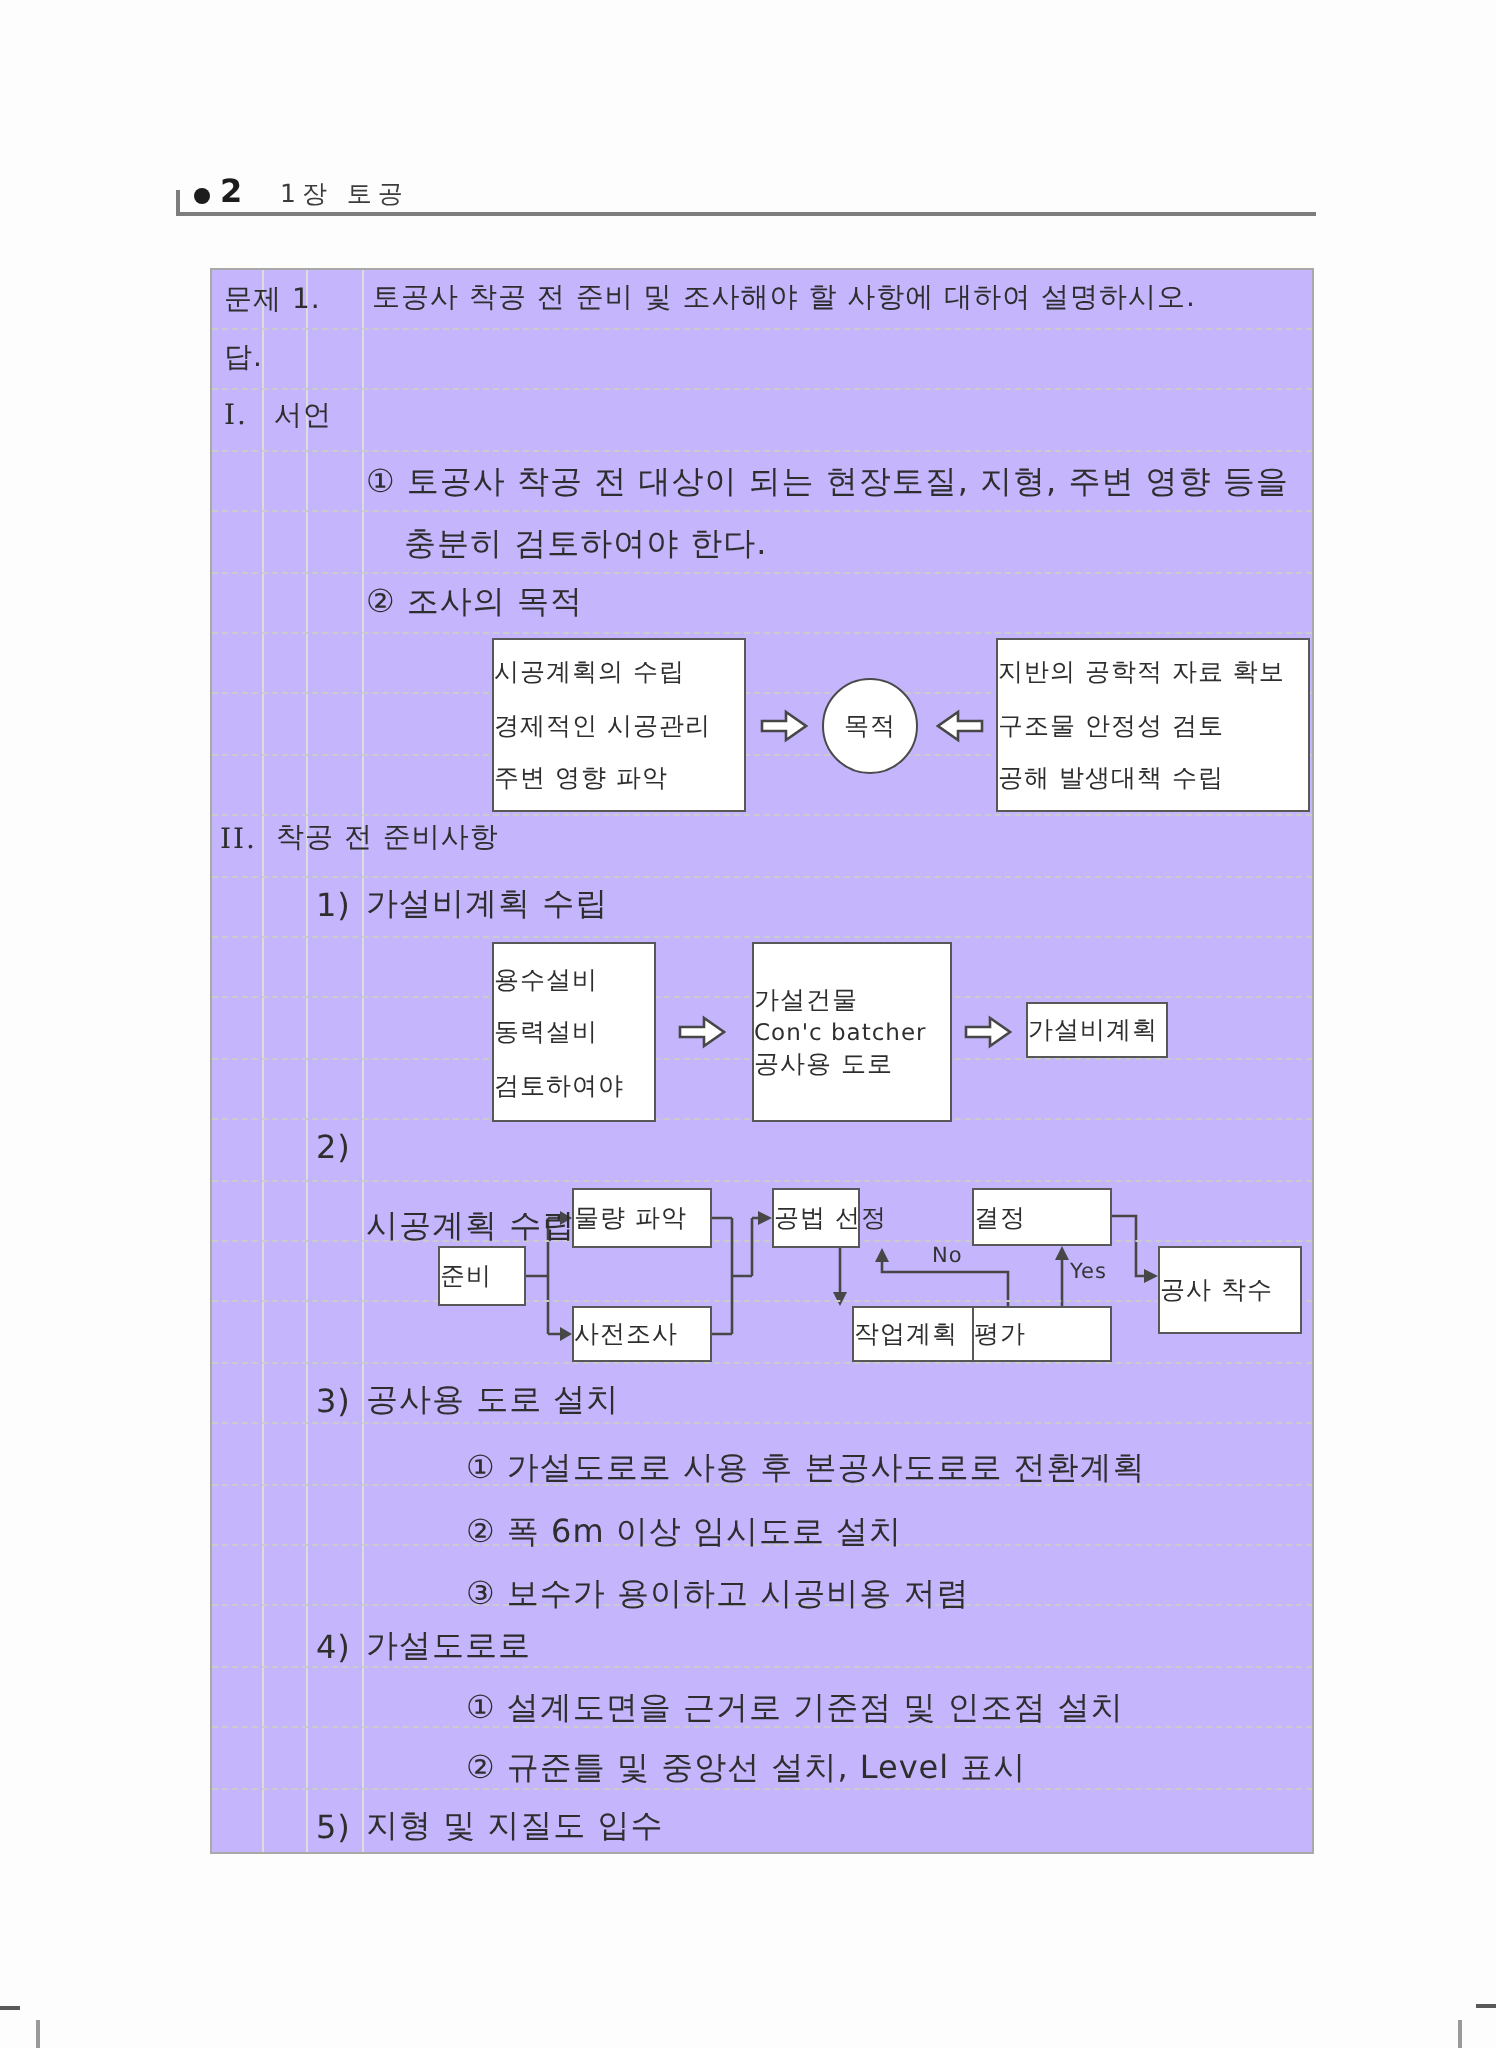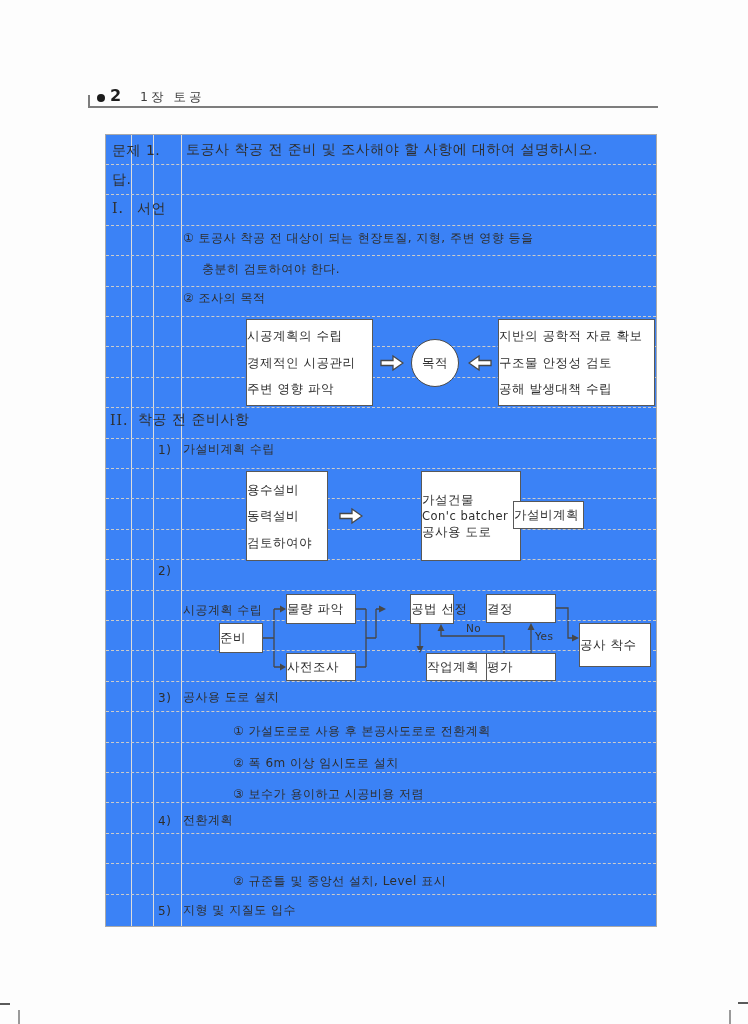--- a/index.html
+++ b/index.html
@@ -6,35 +6,35 @@
   body{
     width:748px;height:1024px;position:relative;overflow:hidden;
     background:#fdfdfd;
     font-family:"DejaVu Sans","Liberation Sans",sans-serif;
     color:#2e2e2e;
   }
   .abs{position:absolute;}
   .hw{font-family:"DejaVu Sans","Liberation Sans",sans-serif;color:#2e2e2e;
       letter-spacing:0.5px;white-space:nowrap;line-height:1.25;}
   .t14{font-size:14px;}
-  .t13{font-size:12px;}
+  .t13{font-size:16px;}
   .t12{font-size:12.5px;}
   .serif{font-family:"DejaVu Serif","Liberation Serif",serif;letter-spacing:1px;}
 
   
   .header-rule{height:0;border-top:2px solid #7d7d7d;}
   .corner-tick-v{width:0;border-left:2px solid #7d7d7d;}
   .bullet-dot{width:8px;height:8px;border-radius:50%;background:#1c1c1c;}
   .page-num{font-size:16px;font-weight:bold;color:#1c1c1c;}
   .chapter{font-size:12.5px;color:#3c3c3c;letter-spacing:3px;}
 
   
   .sheet{
     left:105px;top:134px;width:552px;height:793px;
-    border:1.5px solid #a9a9a9;background:#3b82f6;box-sizing:border-box;
+    border:1.5px solid #a9a9a9;background:#c4b5fd;box-sizing:border-box;
   }
   .hline{position:absolute;left:0;width:100%;height:0;
          border-top:1px dashed #cbcbcb;z-index:0;}
   .vline{position:absolute;top:0;height:100%;width:0;
          border-left:1px solid #dcdcdc;z-index:0;}
   .sheet .hw{z-index:2;}
 
   
   .dbox{
     border:1.5px solid #585858;background:#fff;box-sizing:border-box;
@@ -109,21 +109,21 @@
 
   <div class="abs" style="left:135px;top:334px;width:372px;height:95px;">
     <div class="abs dbox" style="left:5px;top:2px;width:82px;height:90px;padding:4px 0;">
       <span class="hw t12">용수설비</span>
       <span class="hw t12">동력설비</span>
       <span class="hw t12">검토하여야</span>
     </div>
     <svg class="abs" style="left:98px;top:38px;" width="24" height="18" viewBox="0 0 24 18">
       <polygon points="1,6.5 13,6.5 13,2 23,9 13,16 13,11.5 1,11.5" fill="#ffffff" stroke="#474747" stroke-width="1.3"></polygon>
     </svg>
-    <div class="abs dbox" style="left:135px;top:2px;width:100px;height:90px;padding:20px 0;margin-left:45px;">
+    <div class="abs dbox" style="left:135px;top:2px;width:100px;height:90px;padding:20px 0;">
       <span class="hw t12">가설건물</span>
       <span class="hw" style="font-size:11.5px;">Con'c batcher</span>
       <span class="hw t12">공사용 도로</span>
     </div>
     <svg class="abs" style="left:241px;top:38px;" width="24" height="18" viewBox="0 0 24 18">
       <polygon points="1,6.5 13,6.5 13,2 23,9 13,16 13,11.5 1,11.5" fill="#ffffff" stroke="#474747" stroke-width="1.3"></polygon>
     </svg>
     <div class="abs dbox" style="left:272px;top:32px;width:71px;height:28px;">
       <span class="hw t12">가설비계획</span>
     </div>
@@ -156,21 +156,21 @@
     </svg>
     <div class="abs dbox" style="left:3px;top:33px;width:44px;height:30px;">
       <span class="hw t12">준비</span>
     </div>
     <div class="abs dbox" style="left:70px;top:4px;width:70px;height:30px;">
       <span class="hw t12">물량 파악</span>
     </div>
     <div class="abs dbox" style="left:70px;top:63px;width:70px;height:28px;">
       <span class="hw t12">사전조사</span>
     </div>
-    <div class="abs dbox" style="left:170px;top:4px;width:44px;height:30px;margin-left:24px;">
+    <div class="abs dbox" style="left:170px;top:4px;width:44px;height:30px;">
       <span class="hw t12">공법 선정</span>
     </div>
     <div class="abs dbox" style="left:170px;top:63px;width:68px;height:28px;margin-left:40px;">
       <span class="hw t12">작업계획</span>
     </div>
     <div class="abs dbox" style="left:270px;top:4px;width:70px;height:29px;">
       <span class="hw t12">결정</span>
     </div>
     <div class="abs dbox" style="left:270px;top:63px;width:70px;height:28px;">
       <span class="hw t12">평가</span>
@@ -182,21 +182,22 @@
     <span class="abs flow-label" style="left:319px;top:40px;">Yes</span>
   </div>
 
   <span class="abs hw t13" style="left:52px;top:556px;">3)</span>
   <span class="abs hw t13" style="left:77px;top:555px;">공사용 도로 설치</span>
   <span class="abs hw t13" style="left:127px;top:589px;">① 가설도로로 사용 후 본공사도로로 전환계획</span>
   <span class="abs hw t13" style="left:127px;top:621px;">② 폭 6m 이상 임시도로 설치</span>
   <span class="abs hw t13" style="left:127px;top:652px;">③ 보수가 용이하고 시공비용 저렴</span>
 
   <span class="abs hw t13" style="left:52px;top:679px;">4)</span>
-  <span class="abs hw t13" style="left:77px;top:678px;">전환계획</span>
+  <span class="abs hw t13" style="left:77px;top:678px;">가설도로로</span>
+  <span class="abs hw t13" style="left:127px;top:709px;">① 설계도면을 근거로 기준점 및 인조점 설치</span>
   <span class="abs hw t13" style="left:127px;top:739px;">② 규준틀 및 중앙선 설치, Level 표시</span>
 
   <span class="abs hw t13" style="left:52px;top:769px;">5)</span>
   <span class="abs hw t13" style="left:77px;top:768px;">지형 및 지질도 입수</span>
 <div class="hline" style="top: 29px;"></div>
     <div class="hline" style="top: 59.4px;"></div>
     <div class="hline" style="top: 89.8px;"></div>
     <div class="hline" style="top: 120.2px;"></div>
     <div class="hline" style="top: 150.6px;"></div>
     <div class="hline" style="top: 181px;"></div>

